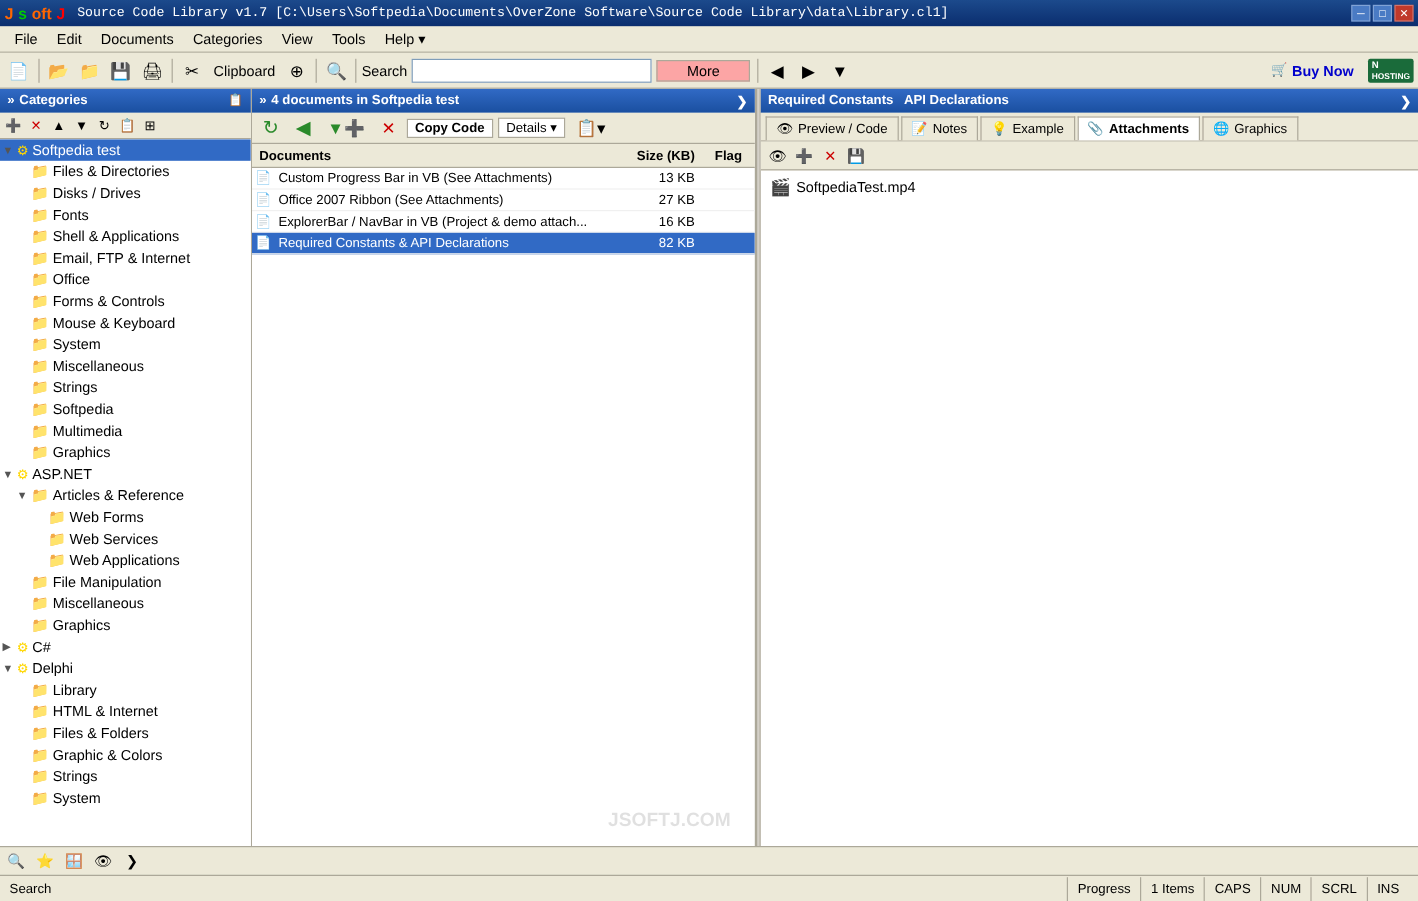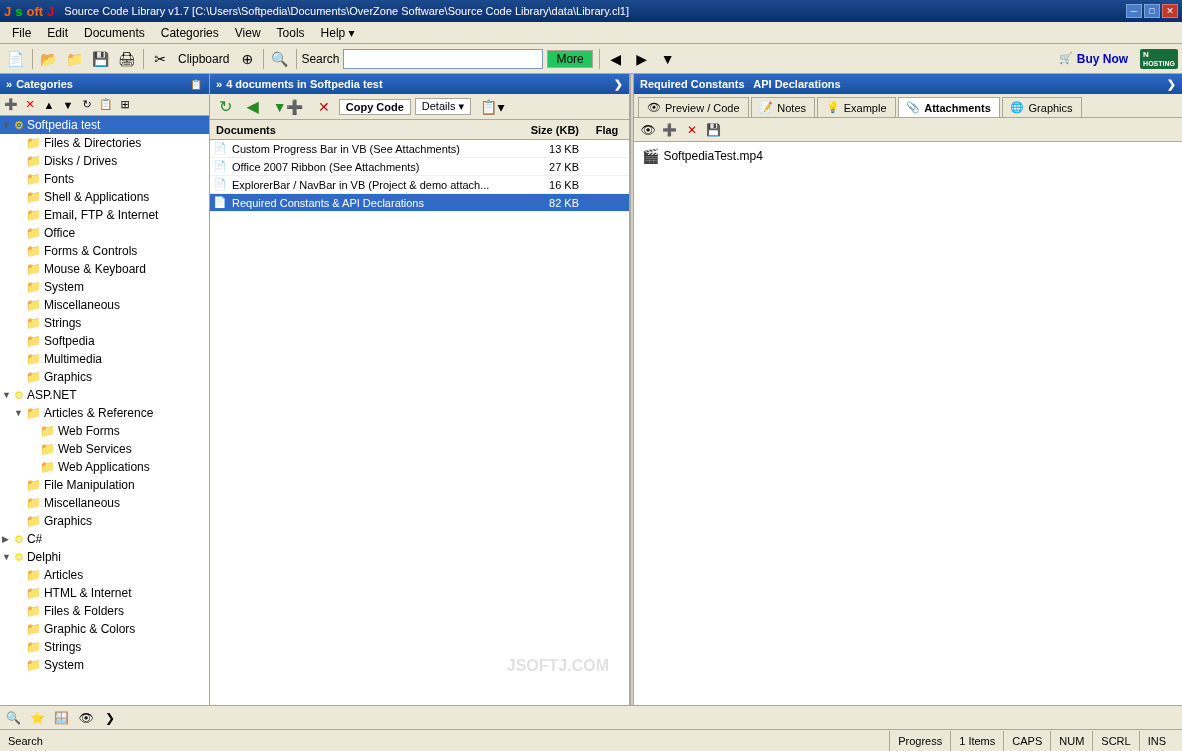--- a/index.html
+++ b/index.html
@@ -13,20 +13,21 @@
       display: flex;
       align-items: center;
       justify-content: space-between;
       padding: 0 4px;
       user-select: none;
     }
     #title-bar .title-text {
       font-size: 11px;
       white-space: nowrap;
       overflow: hidden;
+      font-family: Liberation Mono, monospace;
     }
     #title-bar .title-logo {
       display: flex;
       align-items: center;
       gap: 4px;
     }
     #title-bar .win-buttons {
       display: flex;
       gap: 2px;
     }
@@ -82,23 +83,23 @@
     }
     #search-label { font-size: 12px; color: #000; }
     #search-input {
       width: 200px; height: 20px;
       border: 1px solid #7f9db9;
       background: white;
       padding: 0 4px;
       font-size: 12px;
     }
     .more-btn {
-      background: #22c55e;
+      background: #fca5a5;
       border: 1px solid #aca899;
-      padding: 1px 8px;
+      padding: 1px 24px;
       cursor: pointer;
       font-size: 12px;
     }
     .buy-now {
       margin-left: auto;
       color: #0000cc;
       font-size: 12px;
       font-weight: bold;
       cursor: pointer;
       display: flex; align-items: center; gap: 4px;
@@ -594,21 +595,21 @@
       </div>
 
       <div class="tree-item" style="padding-left:2px;">
         <span class="expand-icon">▼</span>
         <span style="font-size:11px;margin-right:3px;color:#ffd700;">⚙</span>
         <span class="tree-label">Delphi</span>
       </div>
       <div class="tree-item" style="padding-left:14px;">
         <span class="expand-icon" style="color:transparent;">▶</span>
         <span class="folder-icon">📁</span>
-        <span class="tree-label">Articles</span>
+        <span class="tree-label">Library</span>
       </div>
       <div class="tree-item" style="padding-left:14px;">
         <span class="expand-icon" style="color:transparent;">▶</span>
         <span class="folder-icon">📁</span>
         <span class="tree-label">HTML &amp; Internet</span>
       </div>
       <div class="tree-item" style="padding-left:14px;">
         <span class="expand-icon" style="color:transparent;">▶</span>
         <span class="folder-icon">📁</span>
         <span class="tree-label">Files &amp; Folders</span>
@@ -674,21 +675,21 @@
       </div>
       <div class="doc-row selected">
         <span class="doc-icon">📄</span>
         <span class="doc-name">Required Constants &amp; API Declarations</span>
         <span class="doc-size">82 KB</span>
         <span class="doc-flag"></span>
       </div>
     </div>
 
     <div style="position:relative;flex:1;display:flex;align-items:center;justify-content:center;">
-      <span style="color:rgba(0,0,0,0.12);font-size:16px;font-weight:bold;pointer-events:none;position:absolute;bottom:30px;right:20px;margin-left:29px;">JSOFTJ.COM</span>
+      <span style="color:rgba(0,0,0,0.12);font-size:16px;font-weight:bold;pointer-events:none;position:absolute;bottom:12px;right:20px;margin-left:29px;">JSOFTJ.COM</span>
     </div>
   </div>
 
   <div class="vsplitter"></div>
 
   <div id="right-panel">
     <div class="right-header">
       <div style="display:flex;align-items:center;gap:4px;">
         <span>Required Constants &nbsp; API Declarations</span>
       </div>

